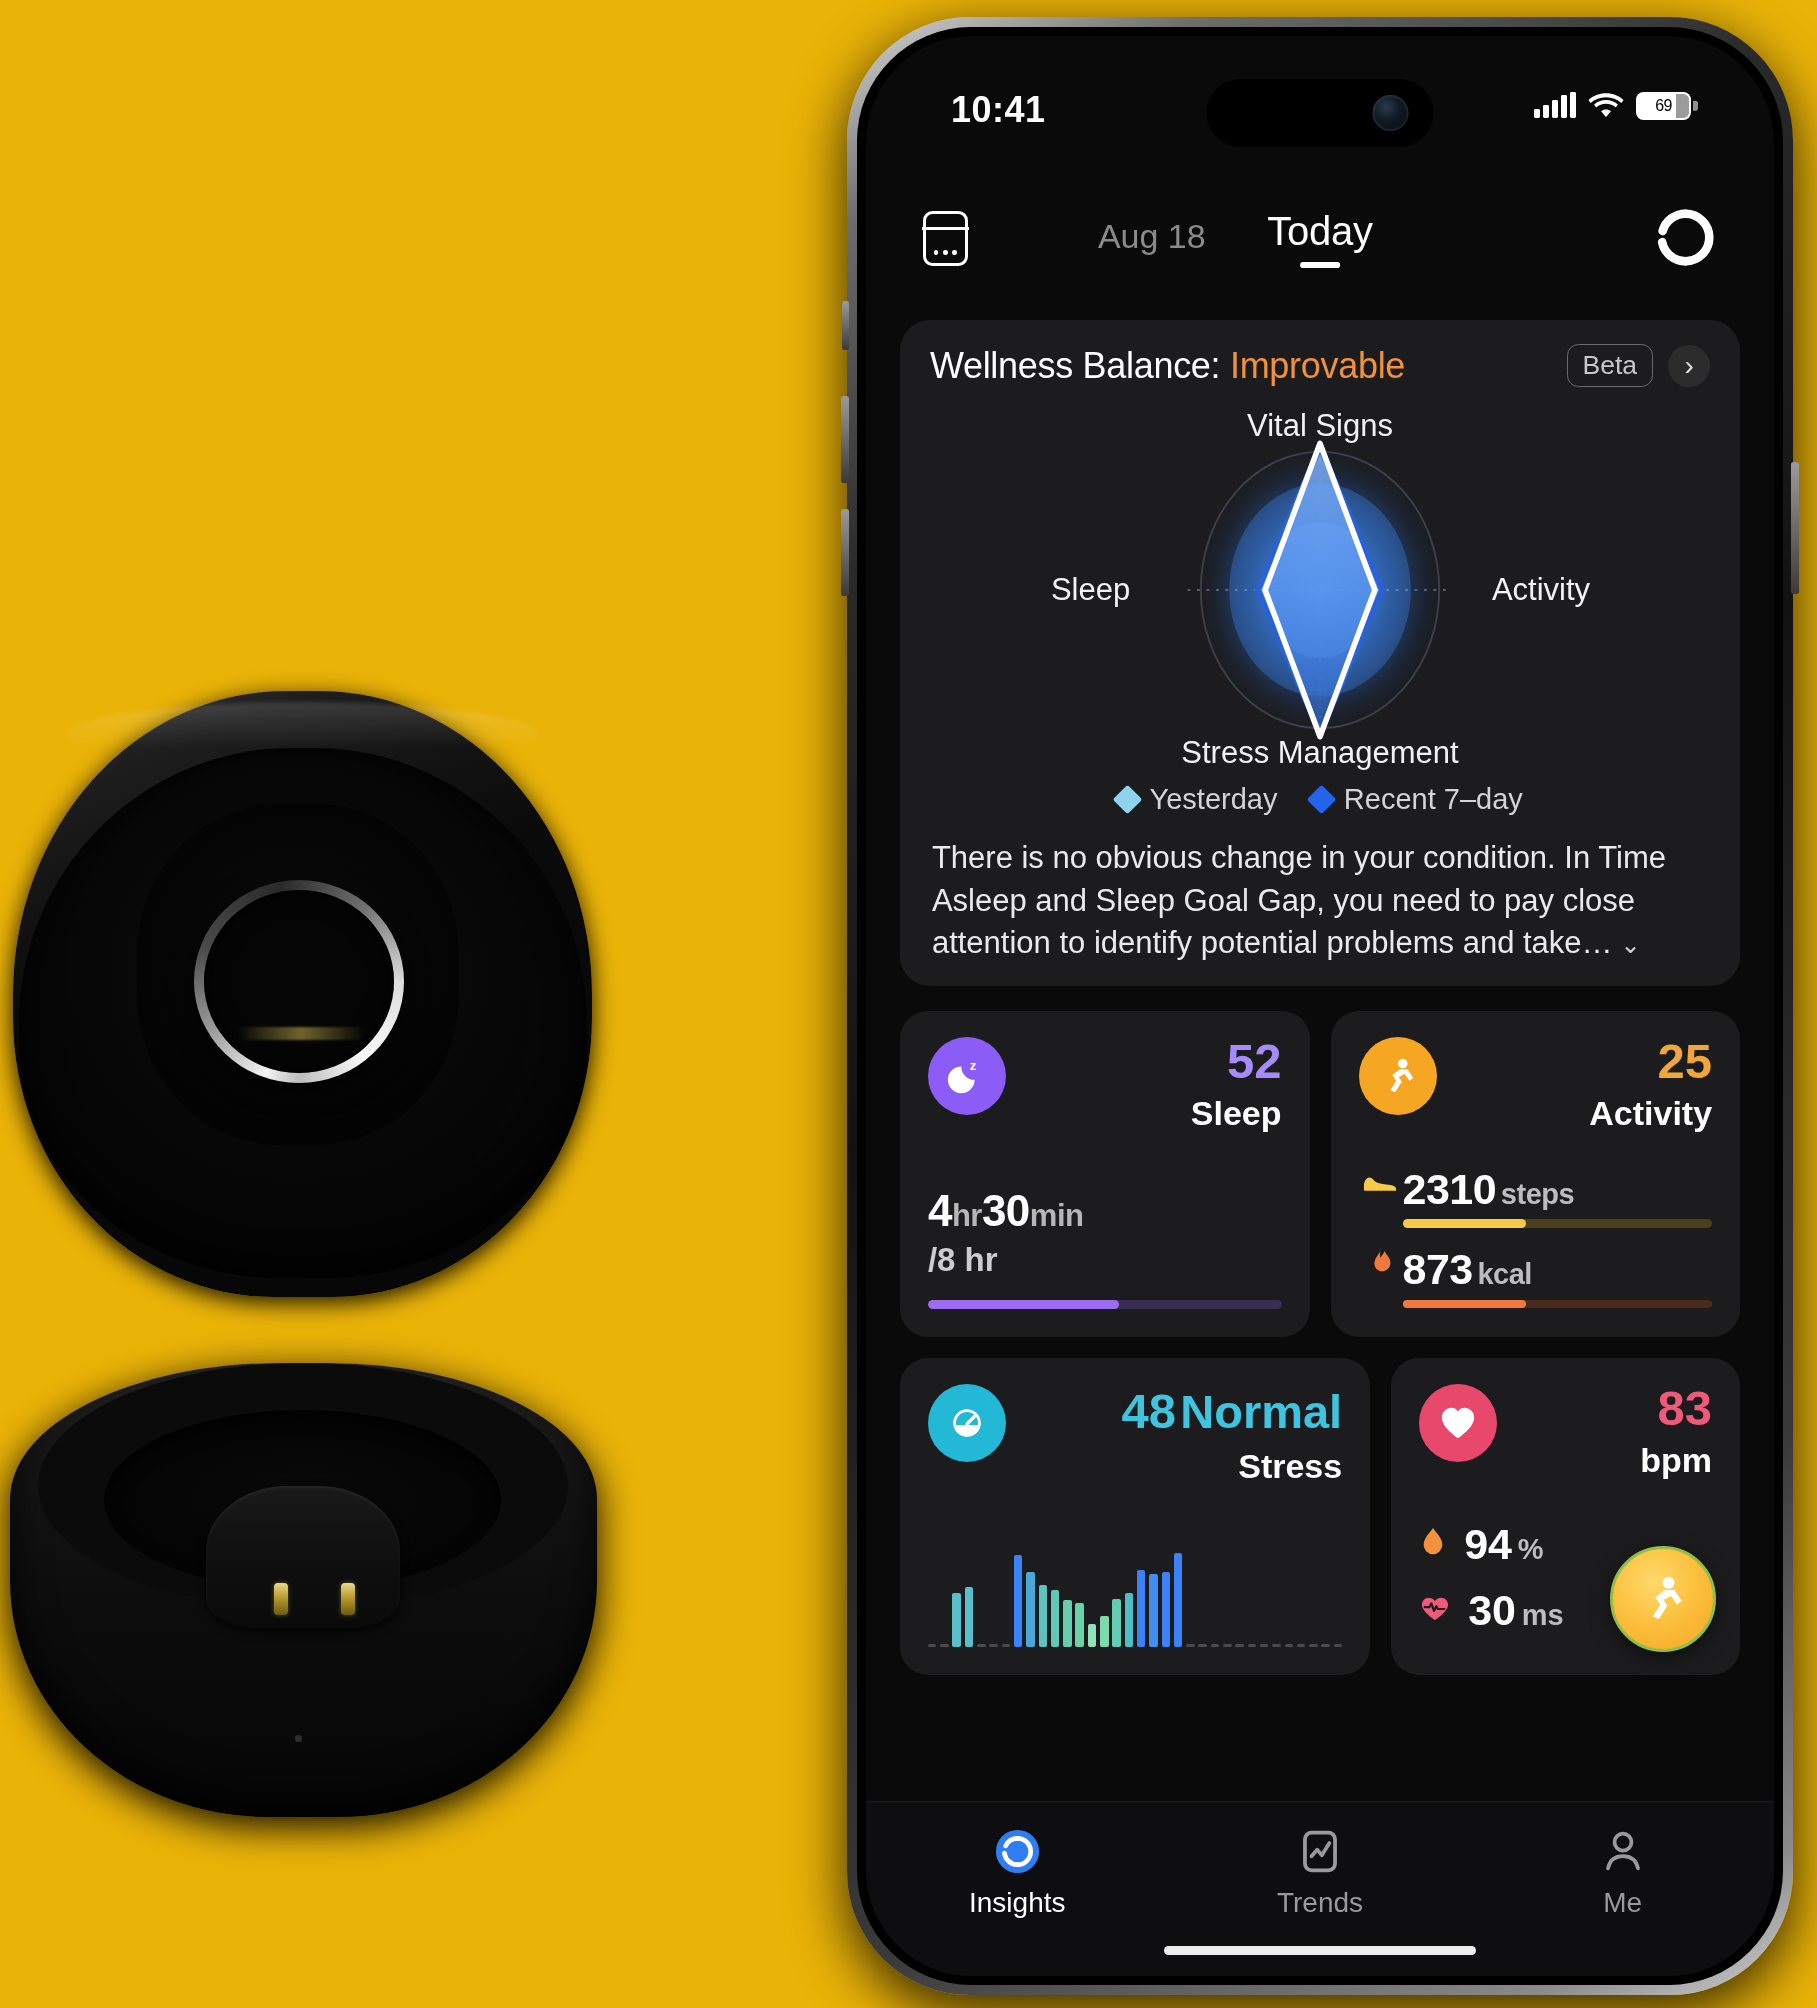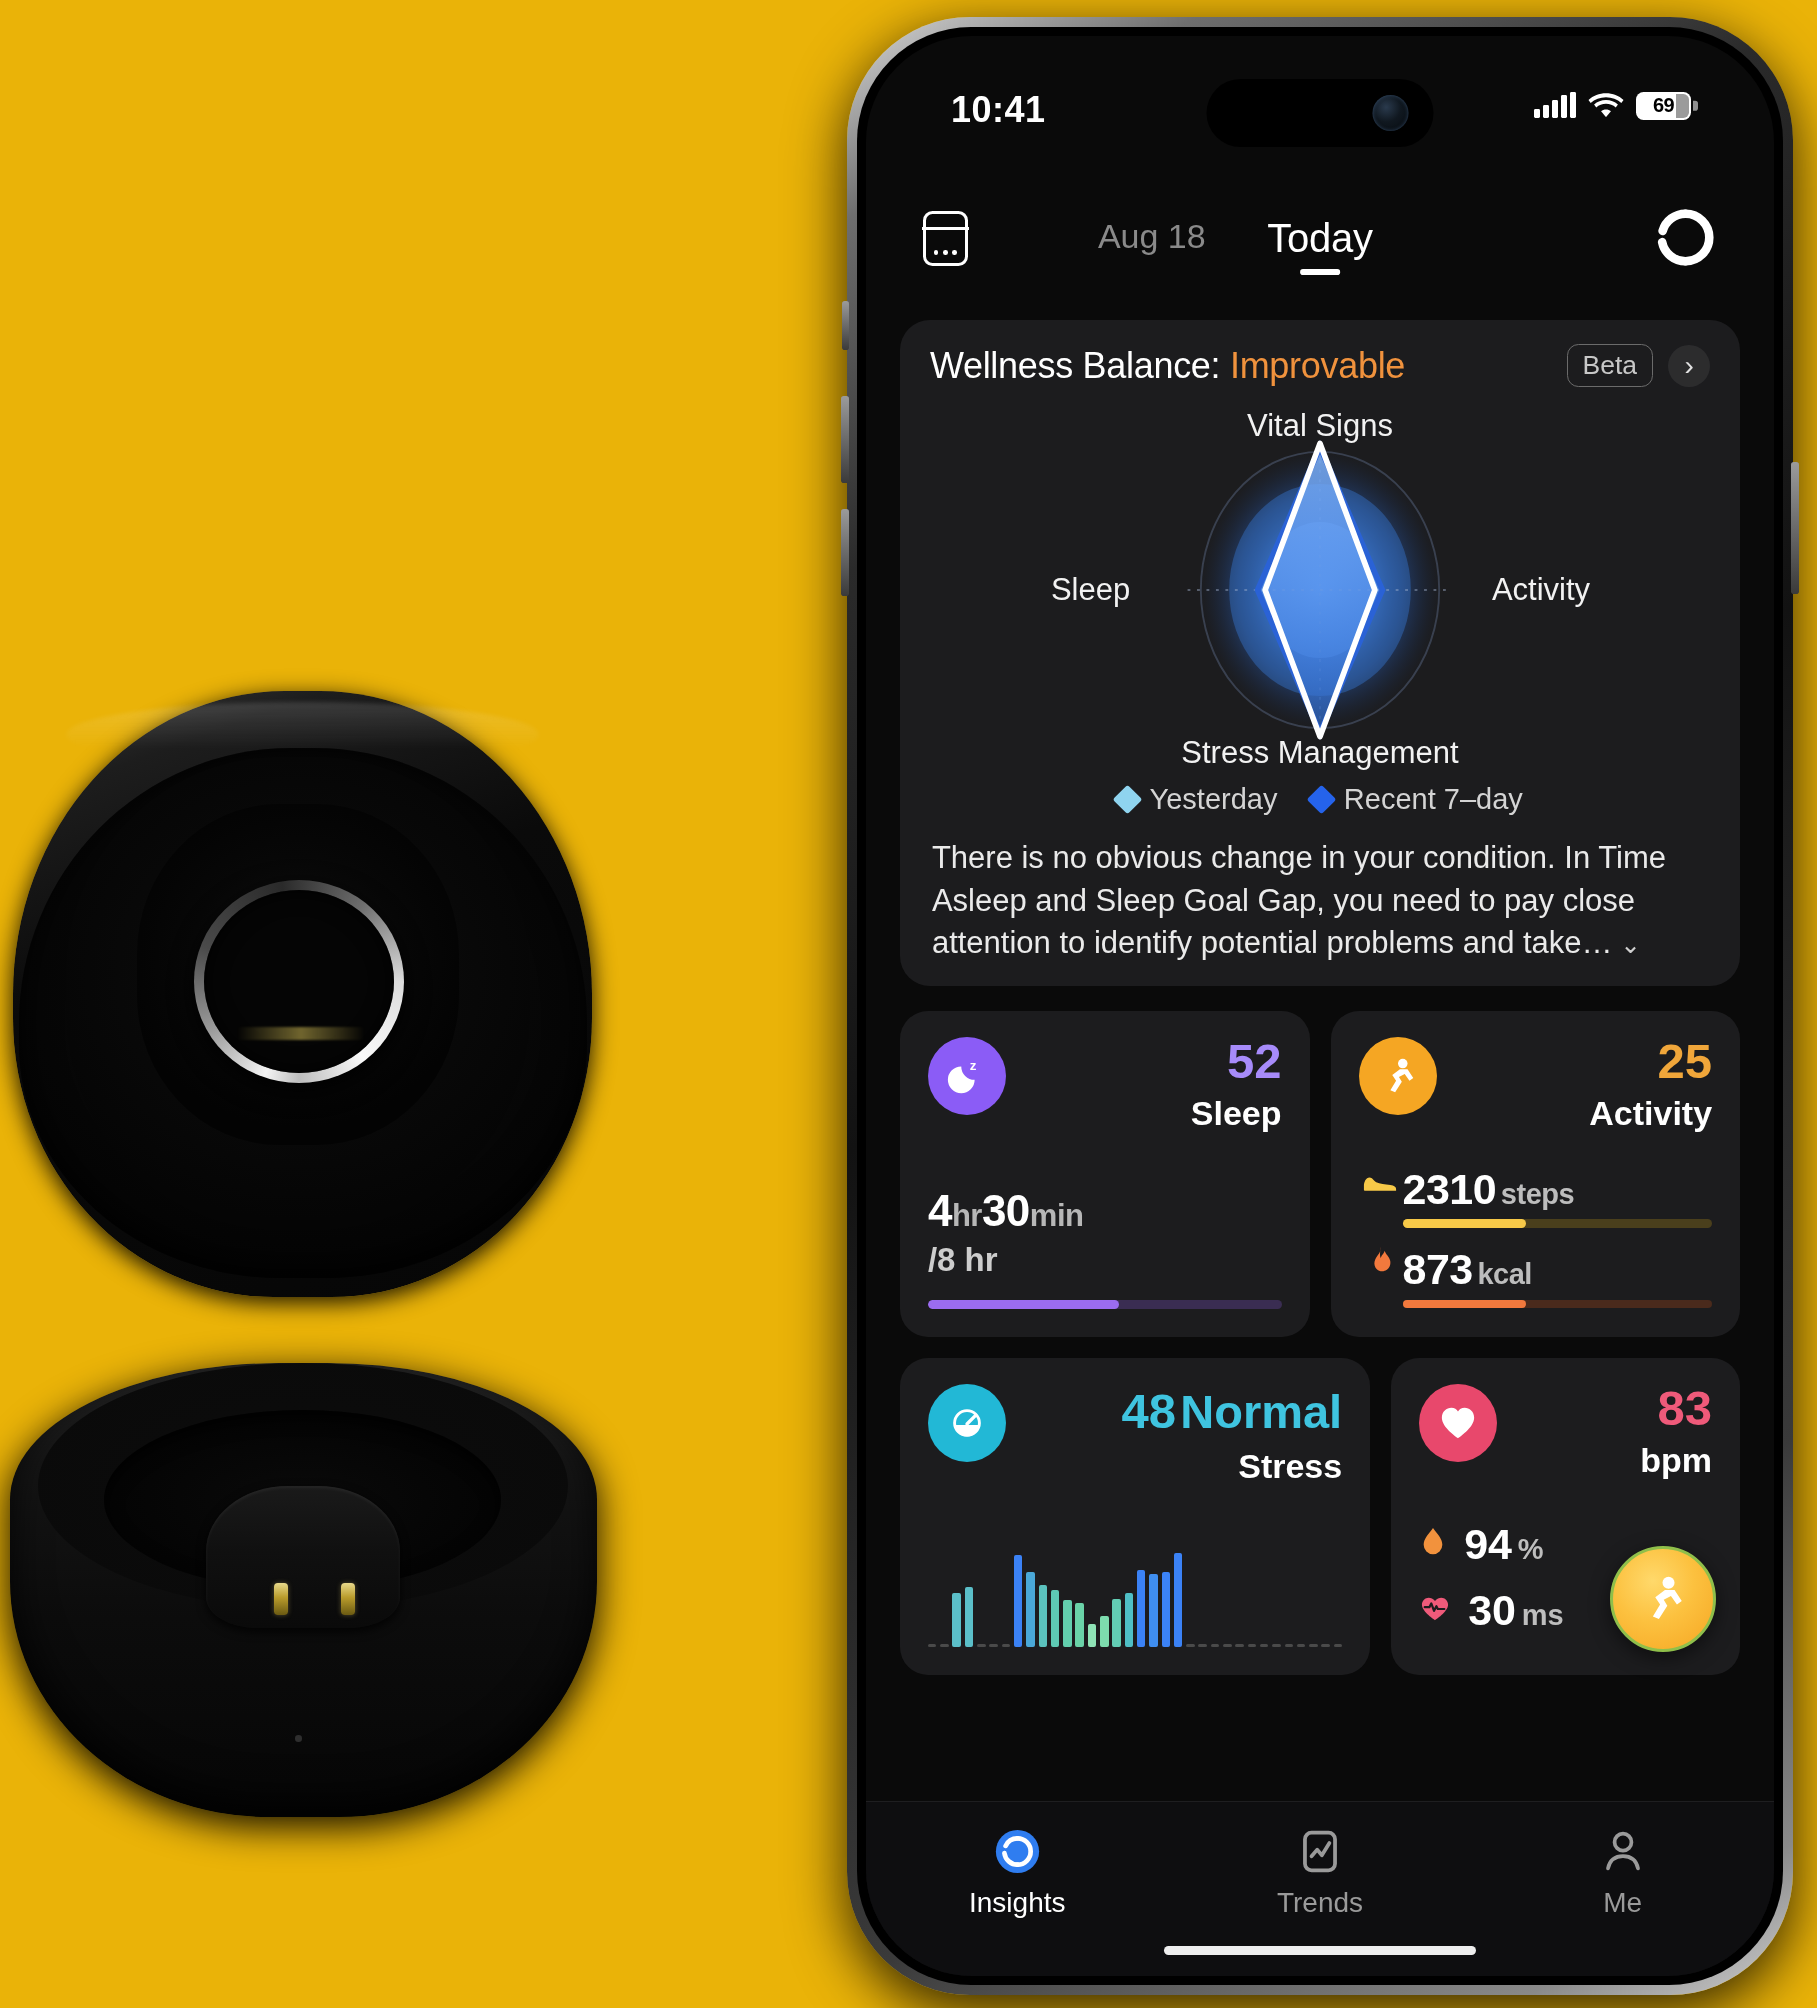--- a/index.html
+++ b/index.html
@@ -124,35 +124,35 @@
     background: radial-gradient(circle at 38% 34%, #2a3a4d 0%, #101820 45%, #070b0f 100%);
     box-shadow: inset 0 0 3.8px rgba(90,130,180,.5); }
   .status-right { position:absolute; right:83px; top:55px; display:flex; align-items:center; gap:12.3px; }
   .bars { display:flex; align-items:flex-end; gap:3.3px; height:24.6px; }
   .bars i { display:block; width:5.7px; background:#fff; border-radius:1.4px; }
   .bars i:nth-child(1){ height:8.5px; } .bars i:nth-child(2){ height:13.2px; }
   .bars i:nth-child(3){ height:18px; } .bars i:nth-child(4){ height:23px; }
   .bars i:nth-child(5){ height:25.6px; }
   .battery { position:relative; width:55px; height:28px; border-radius:7.6px; background:#fff;
      display:flex; align-items:center; justify-content:center; }
-  .battery .pct { color:#000; font-size:20px; font-weight:700; letter-spacing:-0.5px; }
+  .battery .pct { color:#000; font-size:16px; font-weight:400; letter-spacing:-0.5px; }
   .battery::after { content:''; position:absolute; right:-6.6px; top:50%; transform:translateY(-50%);
      width:4.7px; height:10.4px; border-radius:0 2.8px 2.8px 0; background:rgba(255,255,255,.55); }
   .battery .lowpart { position:absolute; right:1.9px; top:1.9px; bottom:1.9px; width:13.2px;
      border-radius:0 5.7px 5.7px 0; background:#9b9b9b; }
 
   
   .navbar { position:absolute; left:0; top:166px; width:100%; height:104px; }
   .nav-cal { position:absolute; left:57px; top:9.5px; width:45px; height:55px;
      border:3.8px solid #fff; border-radius:9.5px; }
   .nav-cal::before { content:''; position:absolute; left:-3.8px; right:-3.8px; top:12.3px; height:3.8px; background:#fff; }
   .nav-cal .dots { position:absolute; left:0; right:0; bottom:8.5px; display:flex; justify-content:center; gap:4.7px; }
   .nav-cal .dots i { width:4.7px; height:4.7px; border-radius:50%; background:#fff; display:block; }
   .nav-date { position:absolute; left:232px; top:15px; color:#8a8a8a; font-size:34px; font-weight:400; }
-  .nav-today { position:absolute; left:50%; transform:translateX(-50%); top:7.6px; text-align:center;margin-top:7px; }
+  .nav-today { position:absolute; left:50%; transform:translateX(-50%); top:7.6px; text-align:center; }
   .nav-today .t { color:#fff; font-size:40px; font-weight:500; letter-spacing:-0.2px; }
   .nav-today .ul { width:40px; height:5.7px; border-radius:2.8px; background:#fff; margin:7.6px auto 0; }
   .nav-sync { position:absolute; right:59px; top:5.7px; width:59px; height:59px; }
   .nav-sync svg { width:59px; height:59px; }
 
   
   .content { position:absolute; left:0; top:284px; width:100%; }
 
   .card {
     background:#1c1c1e; border-radius:30px; margin:0 34px 24.6px; padding:0;

